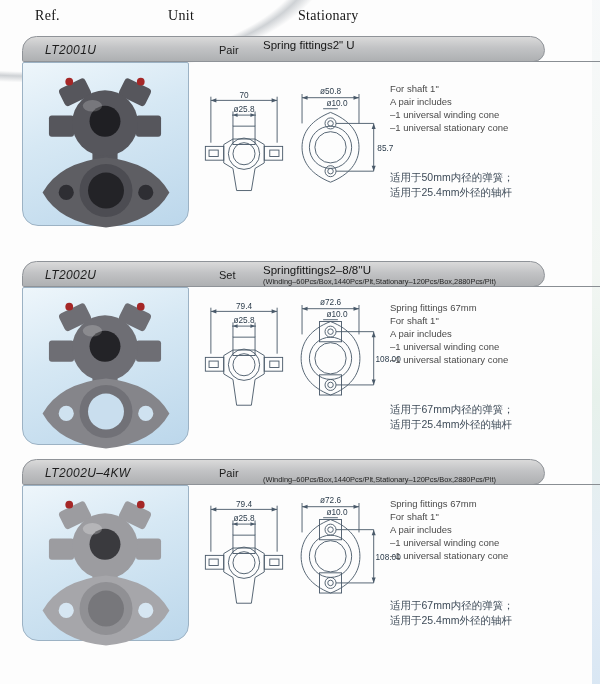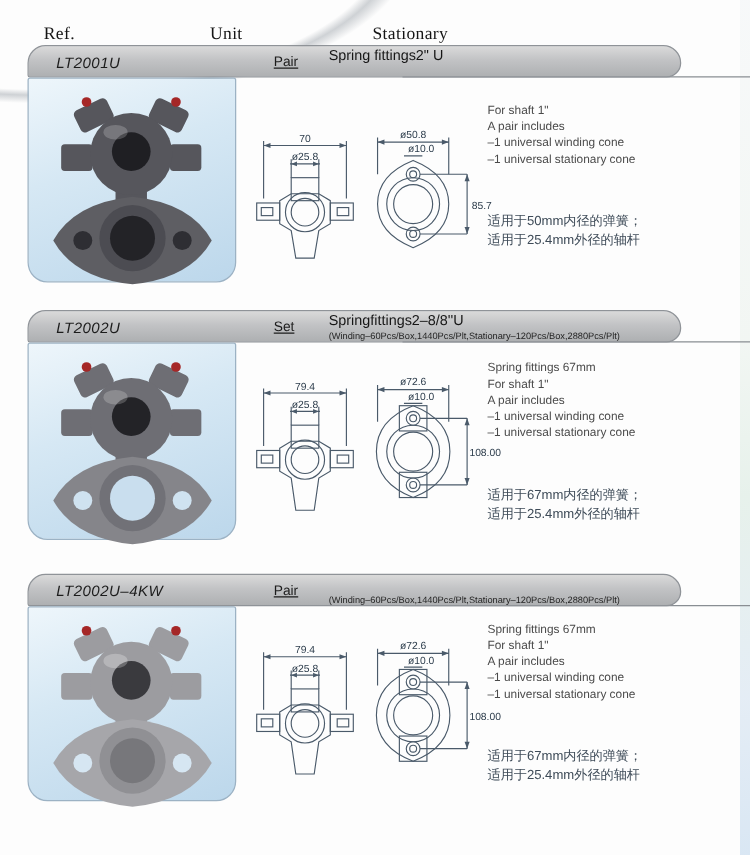--- a/index.html
+++ b/index.html
@@ -12,42 +12,42 @@
   .corner-sweep{
     position:absolute;left:0;top:0;width:600px;height:210px;pointer-events:none;
     background:radial-gradient(430px 185px at 35px -45px,
       rgba(0,0,0,0) 63%, rgba(168,174,180,.55) 65.5%, rgba(0,0,0,0) 69%);
   }
   .edge-strip{
     position:absolute;right:0;top:0;width:8px;height:684px;pointer-events:none;opacity:.85;
     background:linear-gradient(180deg,#f6f8f9 0%,#f0f5f1 40%,#e3efe8 58%,#e0eaf4 82%,#d3e3f2 100%);
   }
   .col-head{
-    position:absolute;top:20px;font-family:"Liberation Serif","DejaVu Serif",serif;
+    position:absolute;top:8px;font-family:"Liberation Serif","DejaVu Serif",serif;
     font-size:14px;color:#151515;letter-spacing:.3px;
   }
   .section{position:absolute;left:22px;width:556px;}
   .bar{
     position:absolute;left:0;top:0;width:523px;height:26px;box-sizing:border-box;
     border:1px solid #8f9398;border-radius:16px 16px 13px 2px;
     background:linear-gradient(180deg,#dadada 0%,#c2c3c5 45%,#aeb0b2 100%);
   }
   .bar .ref{position:absolute;left:22px;top:6px;font-size:12px;color:#1c1c1c;letter-spacing:.4px;font-style:italic;}
-  .bar .unit{position:absolute;left:196px;top:7px;font-size:11px;color:#1c1c1c;text-decoration:underline;}
+  .bar .unit{position:absolute;left:196px;top:7px;font-size:11px;color:#1c1c1c;}
   .bar .t1{position:absolute;left:240px;top:2px;font-size:11.5px;color:#161616;}
   .bar .t2{position:absolute;left:240px;top:15px;font-size:7.4px;color:#242424;white-space:nowrap;}
   .rule{position:absolute;top:25px;left:300px;right:-22px;height:1px;background:#898e93;}
   .panel{
     position:absolute;left:0;top:26px;width:167px;box-sizing:border-box;
     border:1px solid #9cb2c4;border-radius:2px 2px 16px 16px;
     background:linear-gradient(160deg,#eef6fb 0%,#d6e8f4 40%,#bcd7eb 100%);
   }
   .pcone{position:absolute;left:24px;top:8px;width:116px;}
   .pflange{position:absolute;left:12px;top:84px;width:142px;}
-  .drawings{position:absolute;left:176px;width:212px;height:132px;margin-top:16px;}
+  .drawings{position:absolute;left:176px;width:212px;height:132px;}
   .dleft{position:absolute;left:0;top:0;width:92px;height:118px;}
   .dright{position:absolute;left:82px;top:-4px;width:124px;height:126px;}
   svg text{font-family:"Liberation Sans","DejaVu Sans",sans-serif;font-size:9px;fill:#2d3d4c;text-anchor:middle;}
   svg text.ta-s{text-anchor:start;}
   .desc{position:absolute;left:368px;width:192px;font-size:9.5px;line-height:13px;color:#4a4a4a;}
   .desc .cn{margin-top:36px;font-size:10.5px;line-height:15px;color:#3e4b58;}
 </style>
 </head>
 <body>
 
@@ -148,21 +148,21 @@
     <div>A pair includes</div>
     <div>–1 universal winding cone</div>
     <div>–1 universal stationary cone</div>
     <div class="cn">
       <div>适用于50mm内径的弹簧；</div>
       <div>适用于25.4mm外径的轴杆</div>
     </div>
   </div>
 </div>
 
-<div class="section" style="top:248px;height:190px">
+<div class="section" style="top:261px;height:190px">
   <div class="rule"></div>
   <div class="bar">
     <span class="ref">LT2002U</span>
     <span class="unit">Set</span>
     <div class="t1">Springfittings2–8/8''U</div>
     <div class="t2">(Winding–60Pcs/Box,1440Pcs/Plt,Stationary–120Pcs/Box,2880Pcs/Plt)</div>
   </div>
   <div class="panel" style="height:158px">
     <svg class="pcone" viewBox="0 0 120 112">
       <g fill="#6e6e74">

